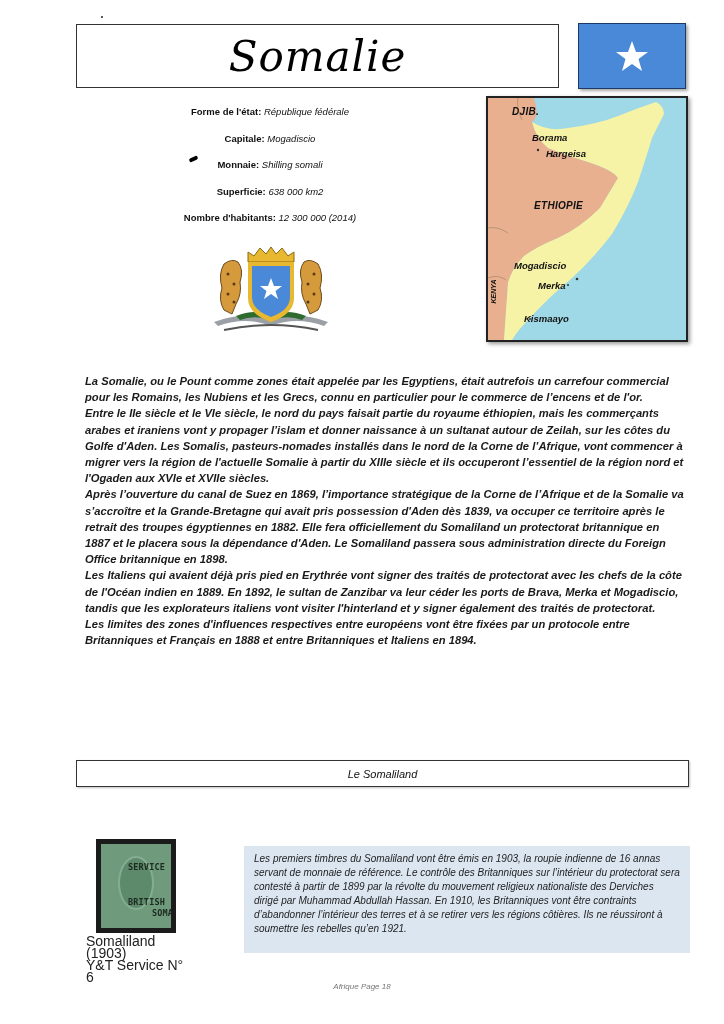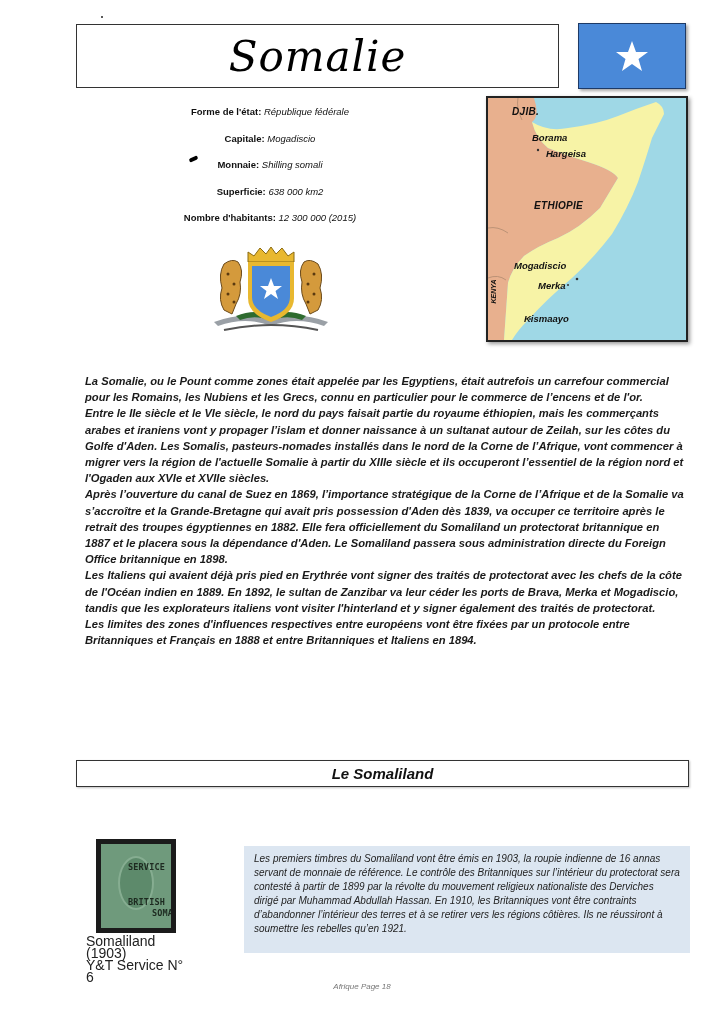--- a/index.html
+++ b/index.html
@@ -36,21 +36,21 @@
     .body-text {
       position: absolute; left: 85px; top: 373px; width: 600px; font-size: 11.2px; line-height: 16.2px;
       font-style: italic; font-weight: bold; color: #1a1a1a;
     }
     .body-text p { margin: 0; }
     .section-box {
       position: absolute; left: 76px; top: 760px; width: 613px; height: 27px; border: 1.5px solid #333;
       box-sizing: border-box; display: flex; align-items: center; justify-content: center;
       box-shadow: 1px 1px 2px rgba(0,0,0,0.25);
     }
-    .section-title { font-size: 15px; font-weight: bold; font-style: italic; }
+    .section-title { font-size: 11px; font-weight: normal; font-style: italic; }
     .stamp {
       position: absolute; left: 96px; top: 839px; width: 80px; height: 94px; background: #1b1b1b;
       display: flex; align-items: center; justify-content: center;
     }
     .stamp-inner {
       width: 70px; height: 84px; background: #6f9a7c; position: relative; overflow: hidden;
     }
     .stamp-portrait { position: absolute; left: 17px; top: 12px; width: 36px; height: 54px; border-radius: 50%; background: #5d8a6b; border: 2px solid #86ad91; box-sizing: border-box; }
     .stamp-ov { position: absolute; left: 0; width: 91px; text-align: center; font-family: "DejaVu Sans Mono", monospace; font-size: 8.5px; font-weight: bold; color: #1d2a20; letter-spacing: 0.2px; }
     .stamp-cap { position: absolute; left: 86px; top: 935px; width: 100px; text-align: left; font-size: 14px; line-height: 12px; color: #222; }
@@ -87,21 +87,21 @@
   <div class="fact">
     <span class="k">Monnaie:</span>
     <span class="v">Shilling somali</span>
   </div>
   <div class="fact">
     <span class="k">Superficie:</span>
     <span class="v">638 000 km2</span>
   </div>
   <div class="fact">
     <span class="k">Nombre d'habitants:</span>
-    <span class="v">12 300 000 (2015)</span>
+    <span class="v">12 300 000 (2014)</span>
   </div>
 </div>
 <div class="mark"></div>
 
 <div class="coat">
   <svg width="130" height="92" viewBox="0 0 130 92">
 
     <path d="M8,78 Q40,66 65,76 Q90,66 122,78 L118,82 Q90,72 65,82 Q40,72 12,82 Z" fill="#9aa0a6"></path>
     <path d="M30,72 Q50,64 65,72 Q80,64 100,72 L96,76 Q80,70 65,77 Q50,70 34,76 Z" fill="#2e6b2f"></path>
     <path d="M18,86 Q65,76 112,86" stroke="#555" stroke-width="2" fill="none"></path>

